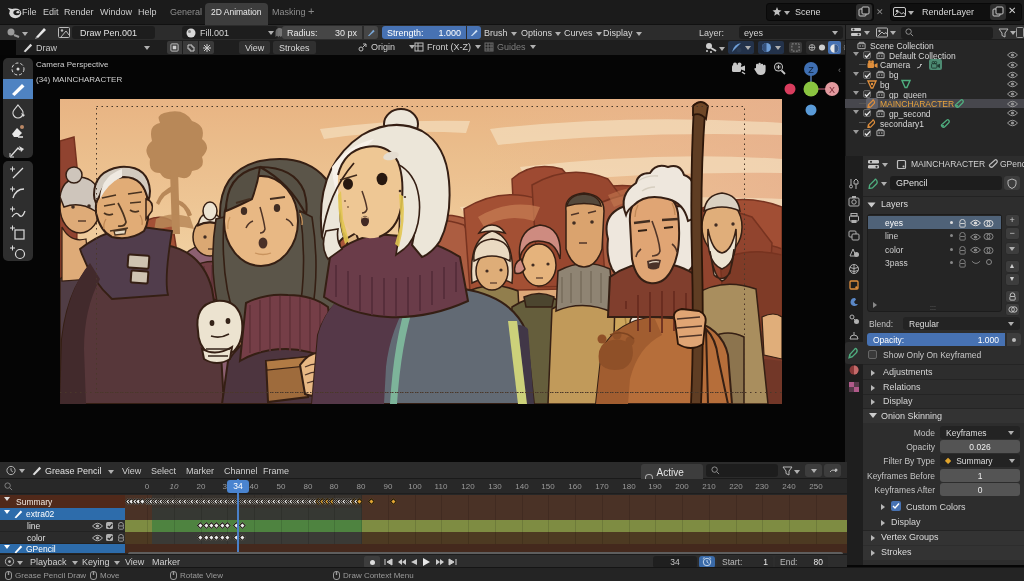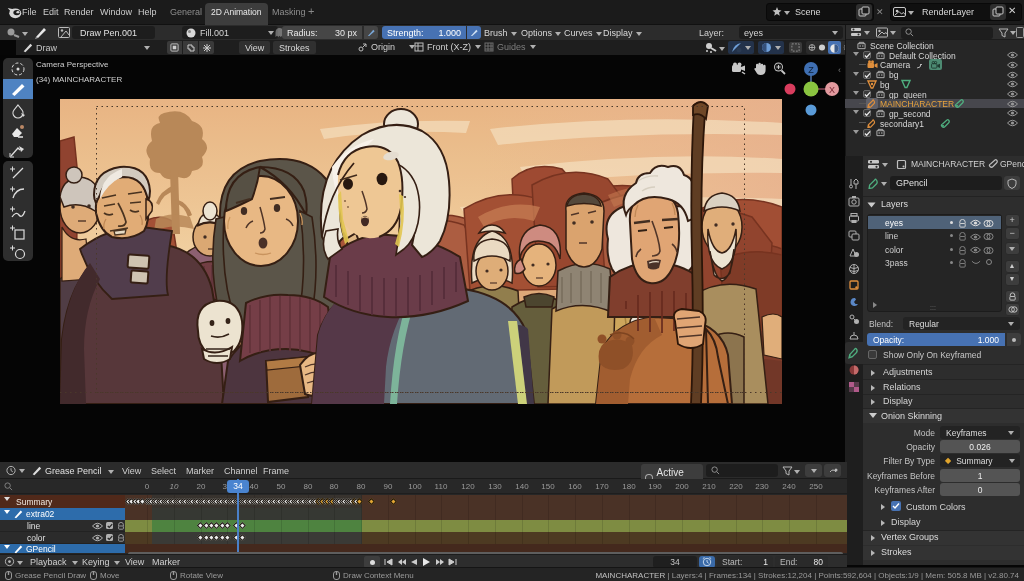--- a/index.html
+++ b/index.html
@@ -1284,14 +1284,13 @@
   <svg class="abs" style="left:170px;top:3px" width="7" height="9" viewBox="0 0 7 9">
         <rect x="0.5" y="0.5" width="6" height="8" rx="2.5" fill="none" stroke="#999"></rect>
         <rect x="2.8" y="0.5" width="1.4" height="3.5" fill="#999"></rect>
       </svg>
   <div class="abs" style="left:180px;top:3px;font-size:8px;color:#9a9a9a;">Rotate View</div>
   <svg class="abs" style="left:333px;top:3px" width="7" height="9" viewBox="0 0 7 9">
         <rect x="0.5" y="0.5" width="6" height="8" rx="2.5" fill="none" stroke="#999"></rect>
         <rect x="2.8" y="0.5" width="1.4" height="3.5" fill="#999"></rect>
       </svg>
   <div class="abs" style="left:343px;top:3px;font-size:8px;color:#9a9a9a;">Draw Context Menu</div>
-  <div class="abs" style="right:5px;top:3px;font-size:8px;color:#9a9a9a;"><span style="color:#c0c0c0;">MAINCHARACTER</span> | Layers:4 | Frames:134 | Strokes:12,204 | Points:592,604 | Objects:1/9 | Mem: 505.8 MB | v2.80.74</div>
 </div>
 </div>
 </body></html>

